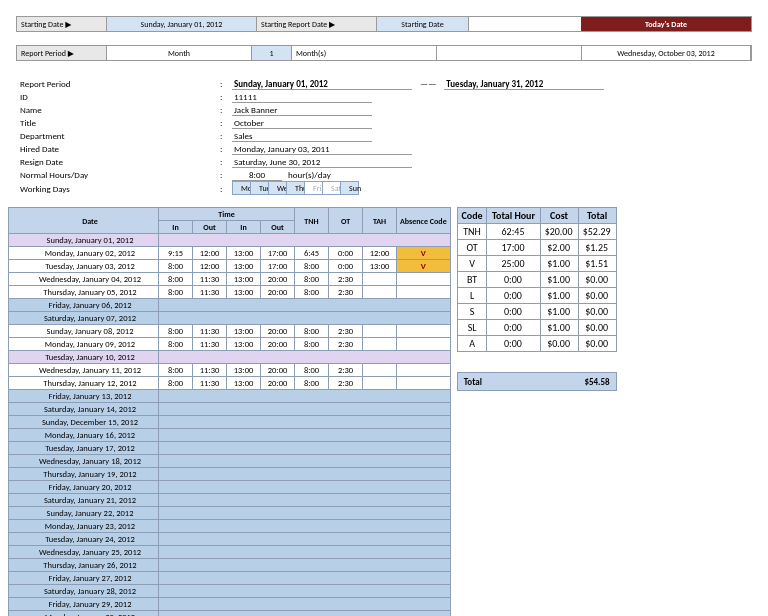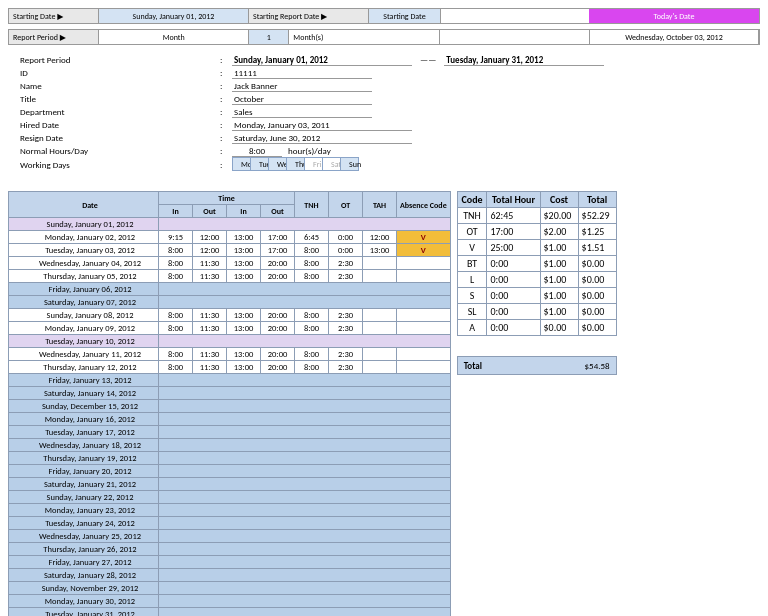--- a/index.html
+++ b/index.html
@@ -1,23 +1,23 @@
 <!DOCTYPE html>
 <html><head>
 <meta charset="utf-8">
 <style>
 *{box-sizing:border-box;margin:0;padding:0}
 body{font-family:Calibri,Arial,sans-serif;font-size:9px;background:#fff;color:#000;width:768px}
-.top-bar{display:flex;gap:0;border:1px solid #999;margin:8px}
+.top-bar{display:flex;gap:0;border:1px solid #999;margin:16px}
 .top-bar>div{border-right:1px solid #999;padding:2px 4px;display:flex;align-items:center;font-size:8px}
 .cell-label{background:#e8e8e8;white-space:nowrap}
 .cell-val{background:#fff;flex:1}
 .cell-blue{background:#d4e3f3}
-.orange-hdr{background:#d946ef;color:#fff;font-weight:normal;text-align:center}
-.info{margin:6px 8px 20px 20px;font-size:9px}
+.orange-hdr{background:#7f1d1d;color:#fff;font-weight:bold;text-align:center}
+.info{margin:6px 8px 12px 20px;font-size:9px}
 .info-row{display:flex;align-items:center;min-height:13px}
 .info-lbl{width:200px}
 .info-colon{width:12px}
 .info-val{border-bottom:1px solid #999;min-width:140px;padding:0 2px}
 .info-val.wide{min-width:180px}
 .info-dash{padding:0 8px}
 .days{display:flex;gap:0}
 .day{width:19px;text-align:center;border:1px solid #8aa4c8;background:#d4e3f3;padding:1px 8px;font-size:8px;margin-right:-1px}
 .day.off{background:#fff;color:#aaa}
 .main-row{display:flex;gap:6px;margin:4px 8px 0 8px;align-items:flex-start}
@@ -29,34 +29,34 @@
 .time-col{width:34px}
 .num-col{width:34px}
 .abs-col{width:40px}
 .row-weekend{background:#b8cfe8}
 .row-holiday{background:#e0d4f0}
 .row-work{background:#fff}
 .abs-v{background:#f2bd3a;color:#8b0000;font-weight:bold}
 .side{width:160px}
 .side th,.side td{font-size:10px}
 .side td{text-align:center}
-.side .r{text-align:left;padding-right:4px}
+.side .r{text-align:center;padding-right:4px}
 .total-box{margin-top:20px;border:1px solid #8c9db5;display:flex}
 .total-box>div{padding:3px 6px;font-size:9px}
 .total-box .tl{background:#c3d5eb;font-weight:bold;flex:1}
-.total-box .tv{background:#c3d5eb;width:50px;text-align:right;font-weight:normal}
+.total-box .tv{background:#c3d5eb;width:50px;text-align:right;font-weight:bold}
 </style>
 </head>
 <body>
 
 <div class="top-bar">
   <div class="cell-label" style="width:90px">Starting Date ▶</div>
   <div class="cell-blue" style="width:150px;justify-content:center">Sunday, January 01, 2012</div>
   <div class="cell-label" style="width:120px">Starting Report Date ▶</div>
-  <div class="cell-blue" style="width:72px;justify-content:center">Starting Date</div>
+  <div class="cell-blue" style="width:92px;justify-content:center">Starting Date</div>
   <div style="flex:1;border:0"></div>
   <div class="orange-hdr" style="width:170px;justify-content:center;border:0">Today's Date</div>
 </div>
 <div class="top-bar" style="margin-top:-3px">
   <div class="cell-label" style="width:90px">Report Period ▶</div>
   <div class="cell-val" style="width:50px;justify-content:center">Month</div>
   <div class="cell-blue" style="width:40px;justify-content:center">1</div>
   <div class="cell-val" style="width:60px">Month(s)</div>
   <div style="flex:1;border:0"></div>
   <div style="width:170px;justify-content:center;border-left:1px solid #999">Wednesday, October 03, 2012</div>
@@ -302,21 +302,21 @@
         </tr>
         <tr class="row-weekend">
           <td class="date-col">Friday, January 27, 2012</td>
           <td colspan="8"></td>
         </tr>
         <tr class="row-weekend">
           <td class="date-col">Saturday, January 28, 2012</td>
           <td colspan="8"></td>
         </tr>
         <tr class="row-weekend">
-          <td class="date-col">Sunday, November 29, 2012</td>
+          <td class="date-col">Friday, January 29, 2012</td>
           <td colspan="8"></td>
         </tr>
         <tr class="row-weekend">
           <td class="date-col">Monday, January 30, 2012</td>
           <td colspan="8"></td>
         </tr>
         <tr class="row-weekend">
           <td class="date-col">Tuesday, January 31, 2012</td>
           <td colspan="8"></td>
         </tr>

